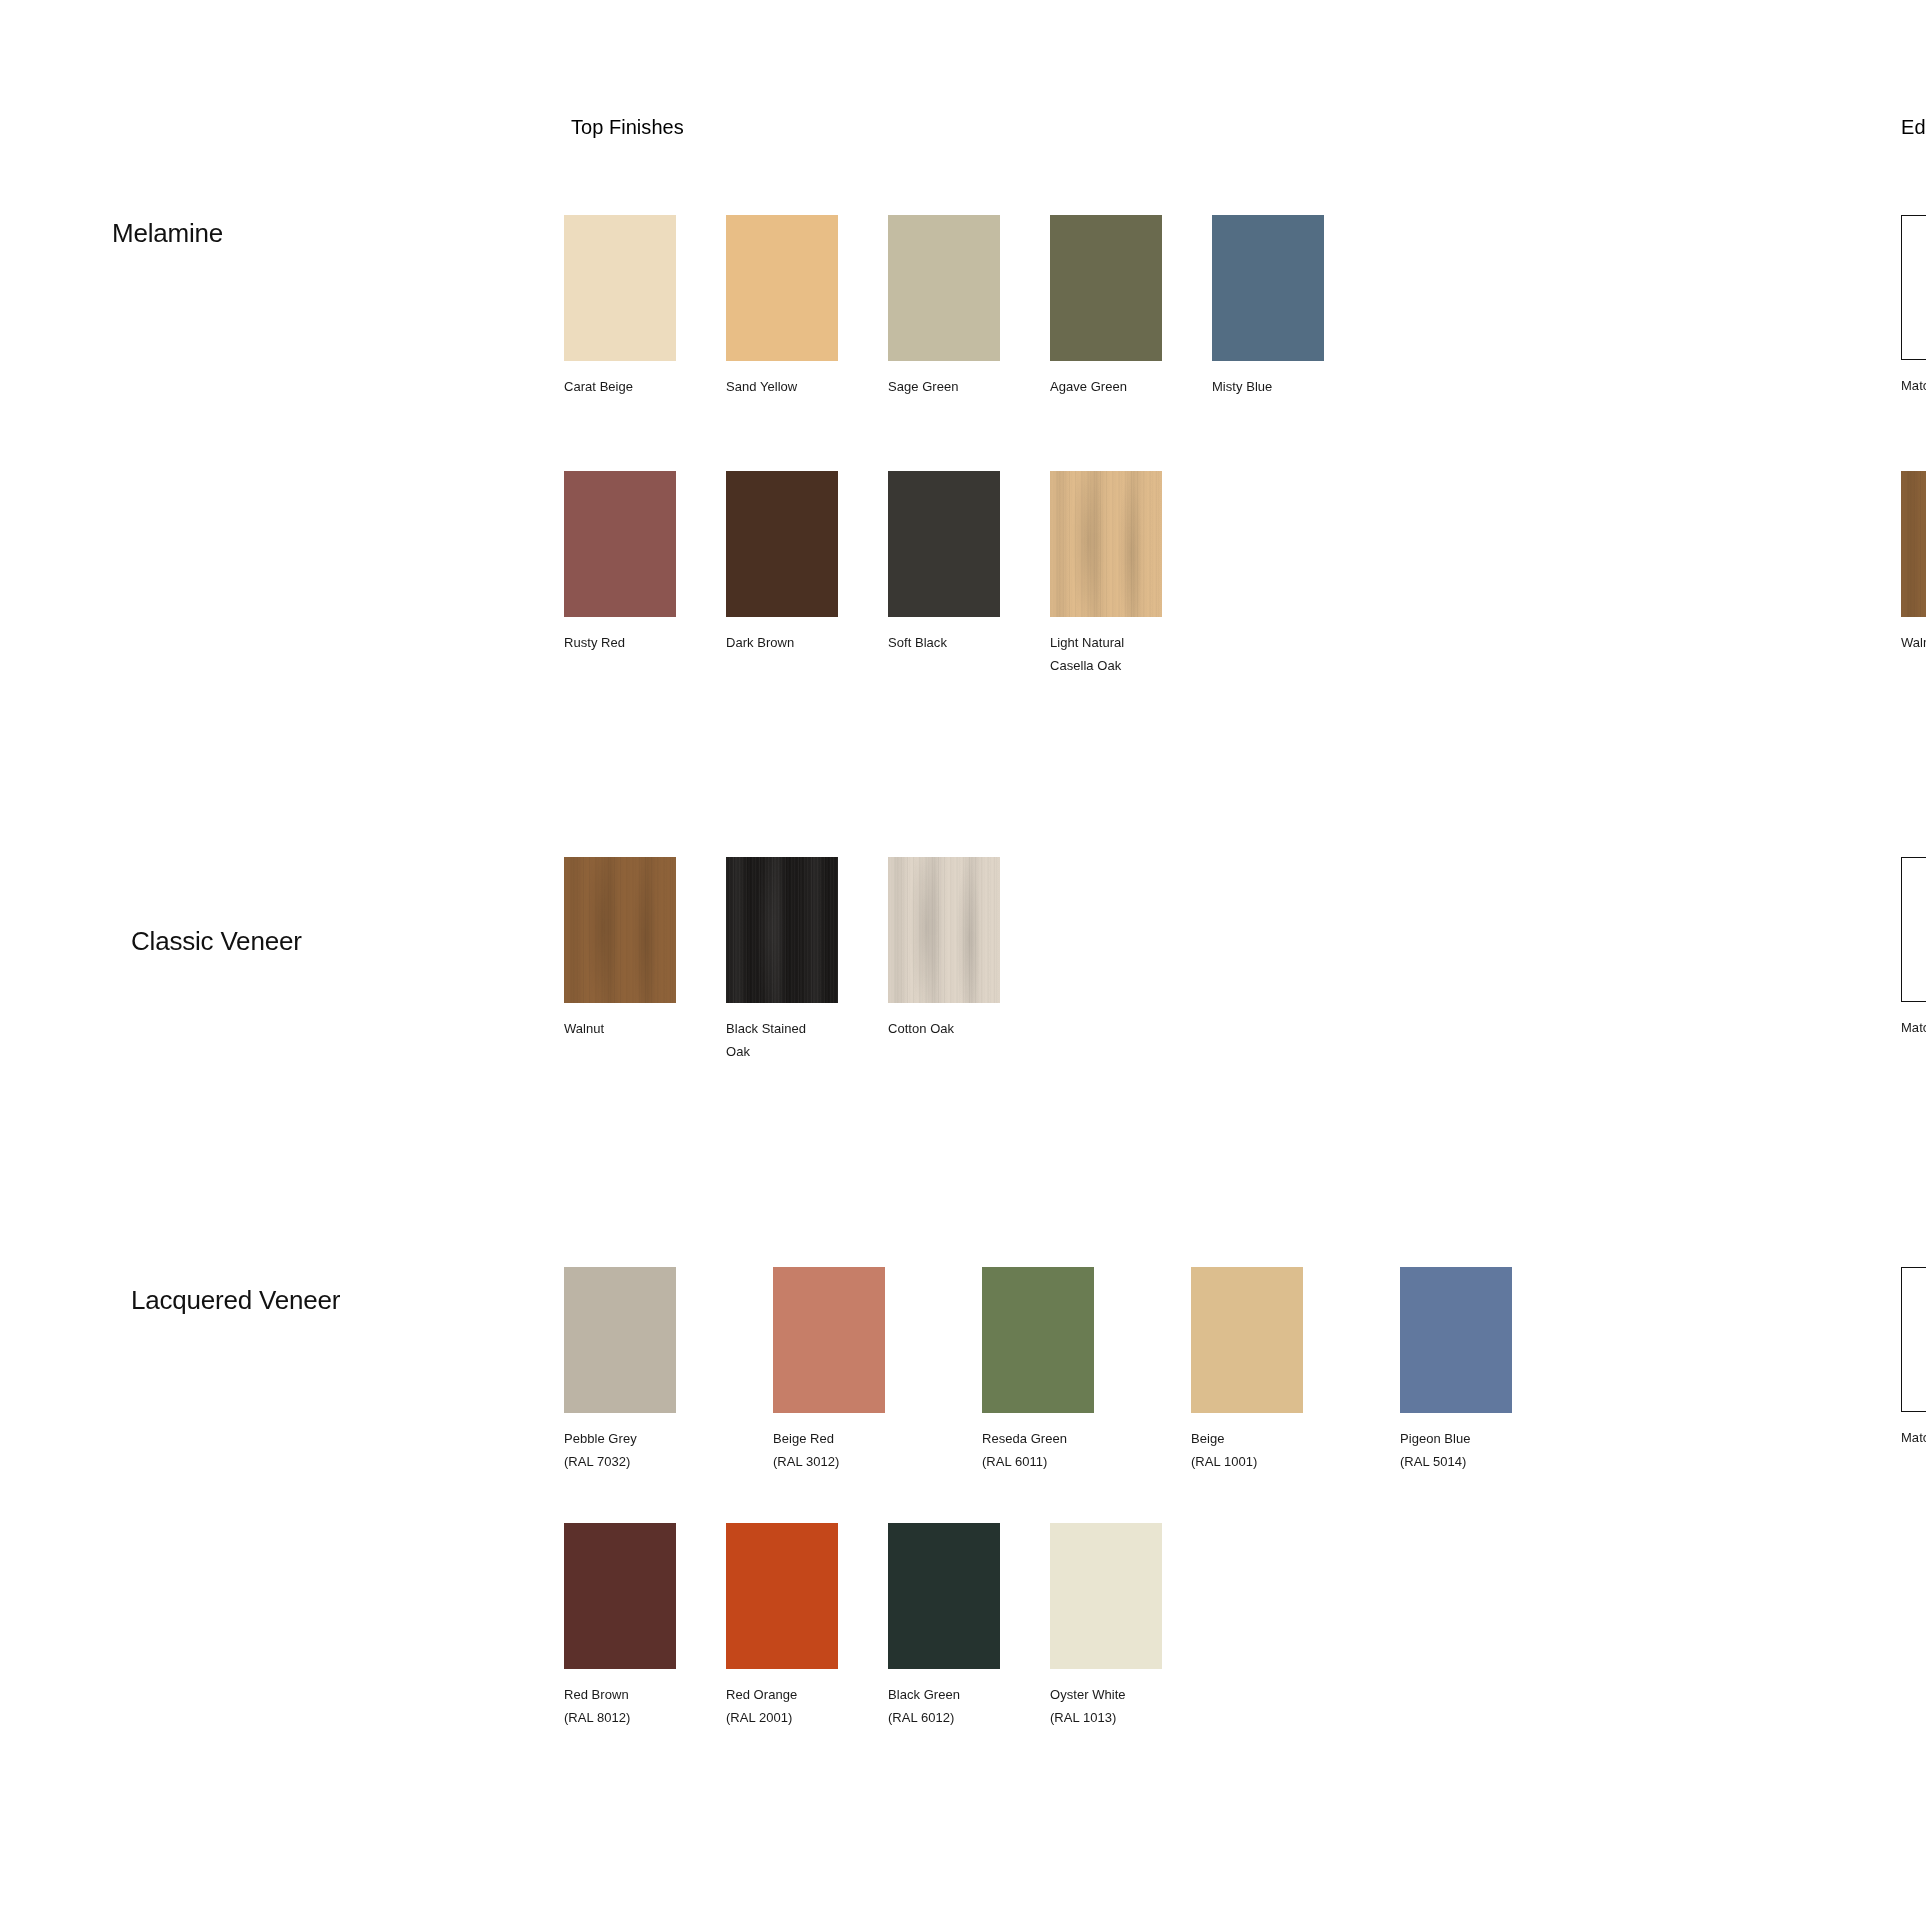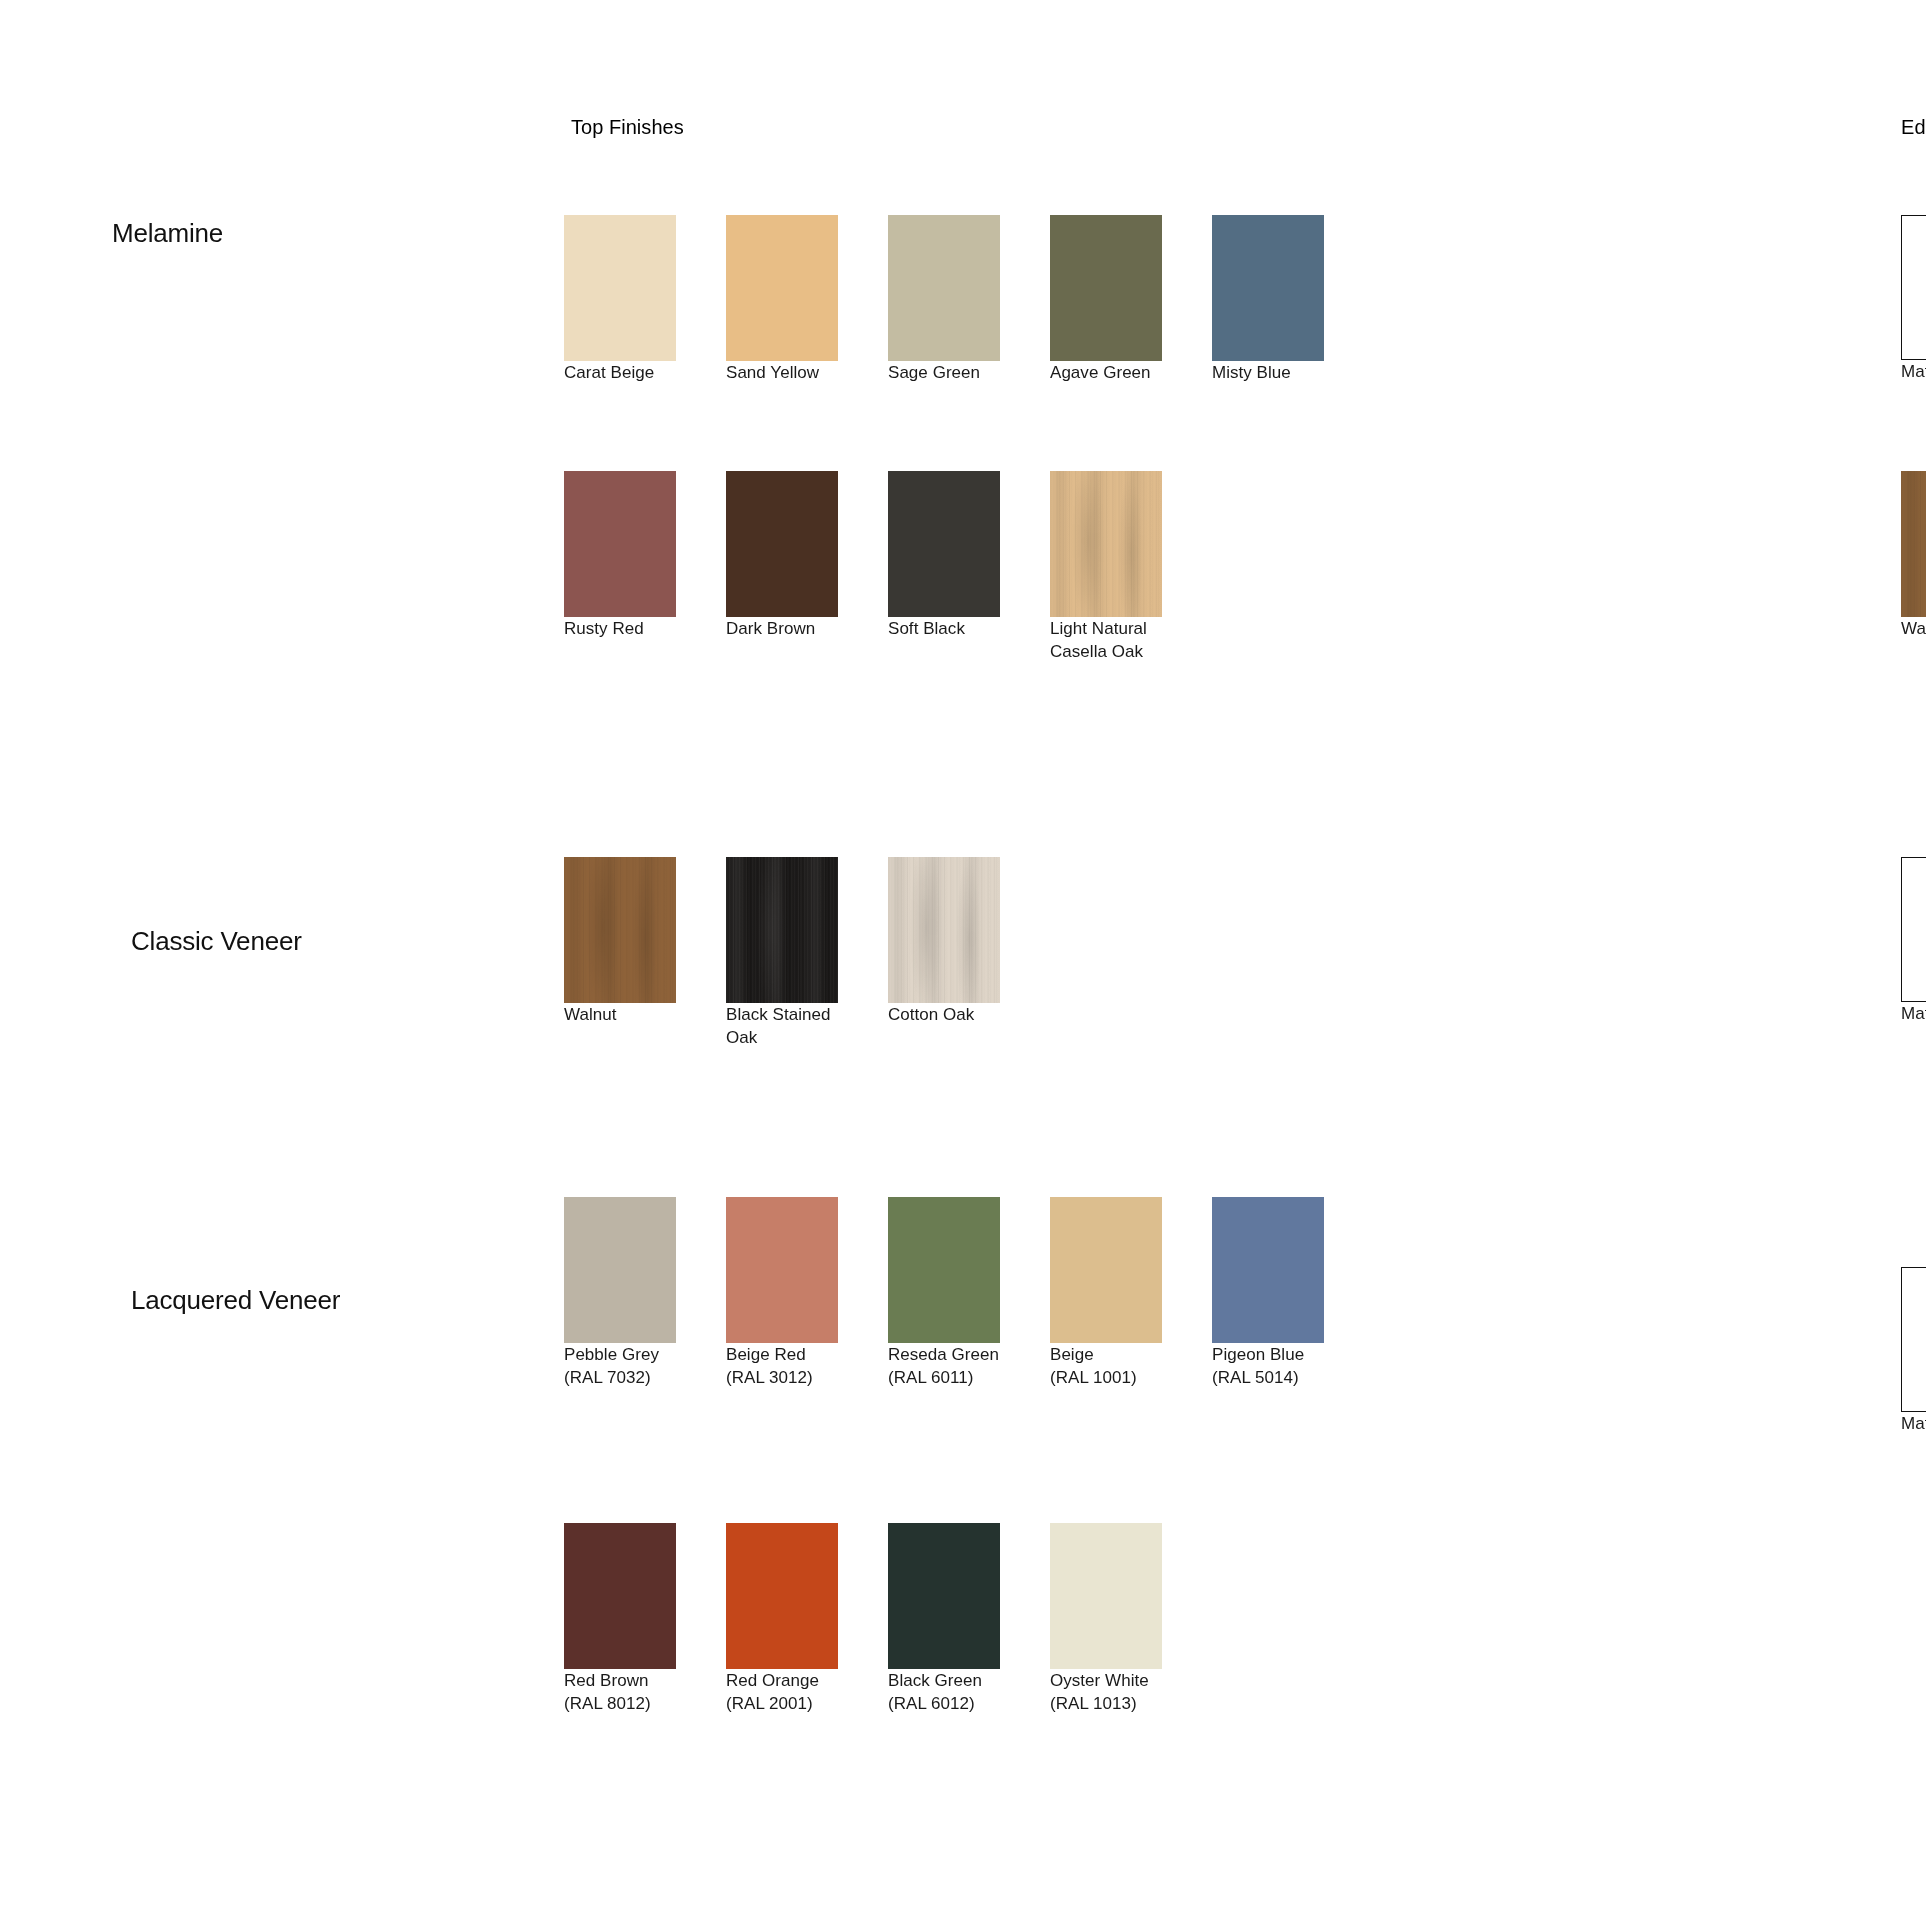--- a/index.html
+++ b/index.html
@@ -45,21 +45,22 @@
     position:relative;
     overflow:hidden;
   }
   .sw.outline{
     background:#fff;
     border:1.5px solid #111;
     width:109px;height:143px;
   }
 
   .lbl{
-    font-size:17px;
+    margin-top:14px;
+    font-size:13px;
     line-height:23px;
     color:#1a1a1a;
     width:116px;
     white-space:pre-line;
     letter-spacing:0.04px;
   }
 
   
   .grain-v{
     background-repeat:repeat;
@@ -189,21 +190,21 @@
 
   <div class="row" style="left:1901px;top:857px;">
     <div class="cell edge">
       <span class="sw outline"></span>
       <div class="lbl">Matching Edge</div>
     </div>
   </div>
 
   <div class="sec-title" style="left:131px;top:1285px;">Lacquered Veneer</div>
 
-  <div class="row" style="left:564px;top:1197px;">
+  <div class="row" style="left:564px;top:1267px;gap:47px;">
     <div class="cell">
       <span class="sw" style="background:#BCB4A5"></span>
       <div class="lbl">Pebble Grey
 (RAL 7032)</div>
     </div>
     <div class="cell">
       <span class="sw" style="background:#C67E68"></span>
       <div class="lbl">Beige Red
 (RAL 3012)</div>
     </div>

